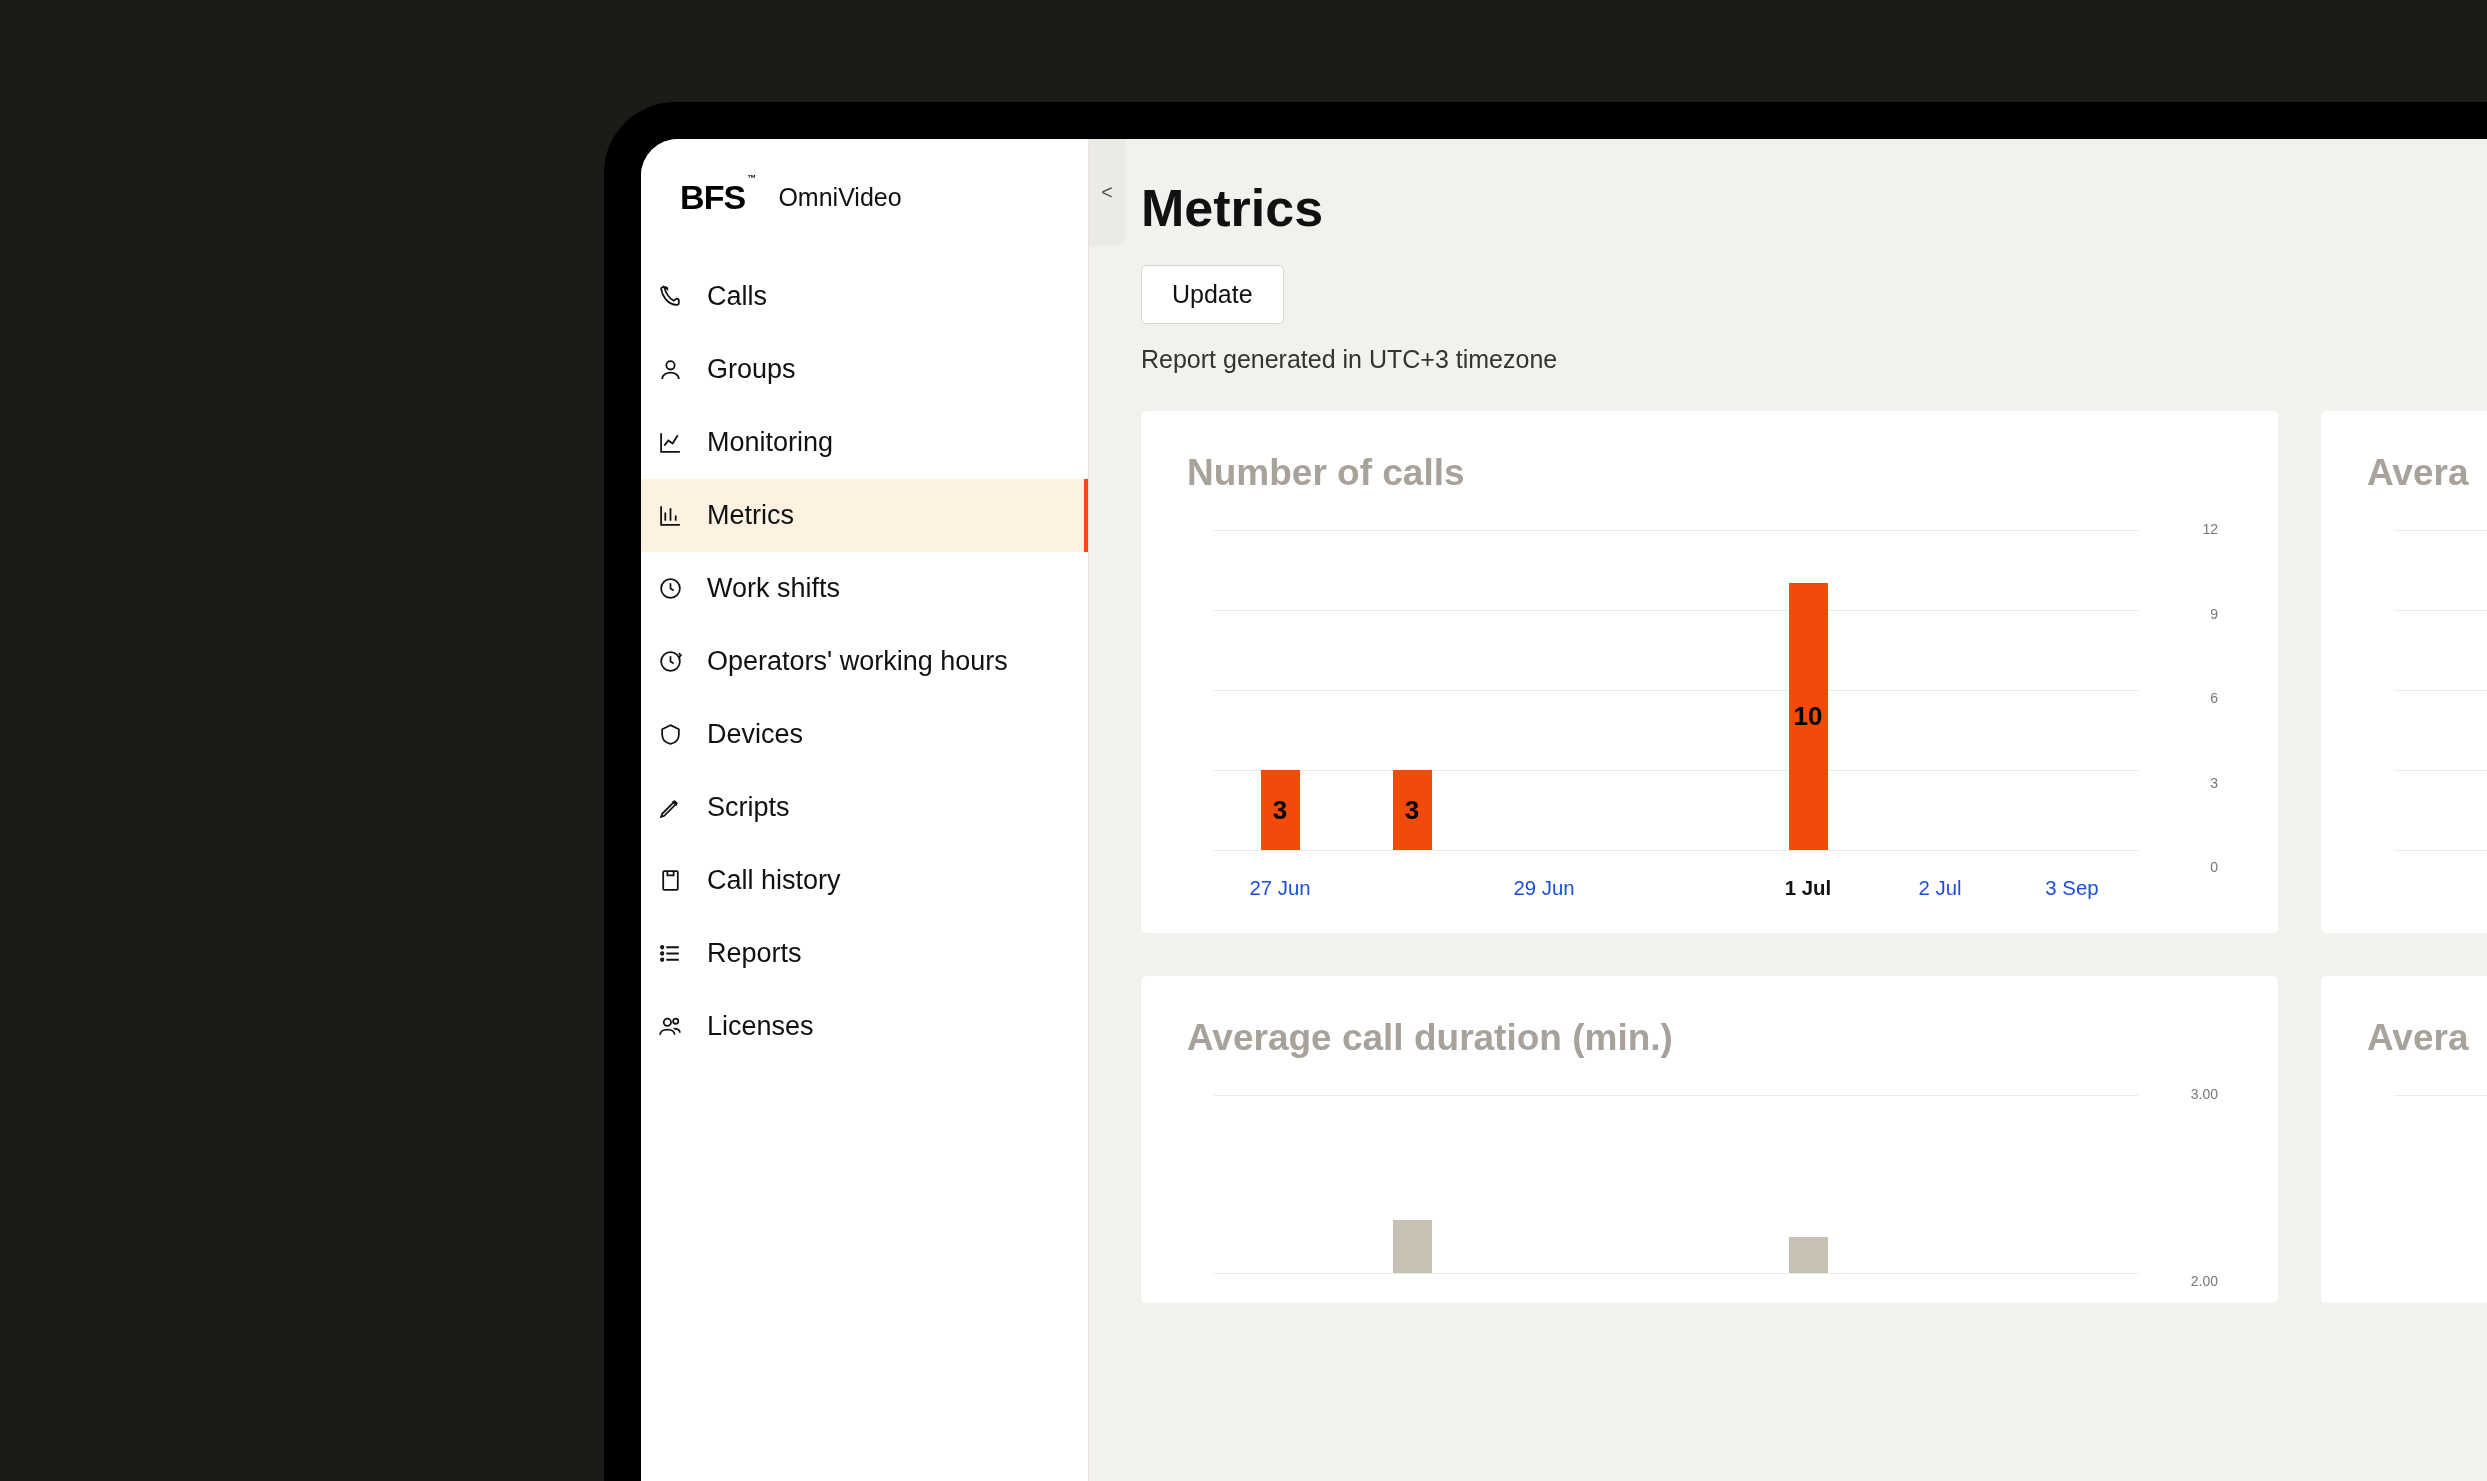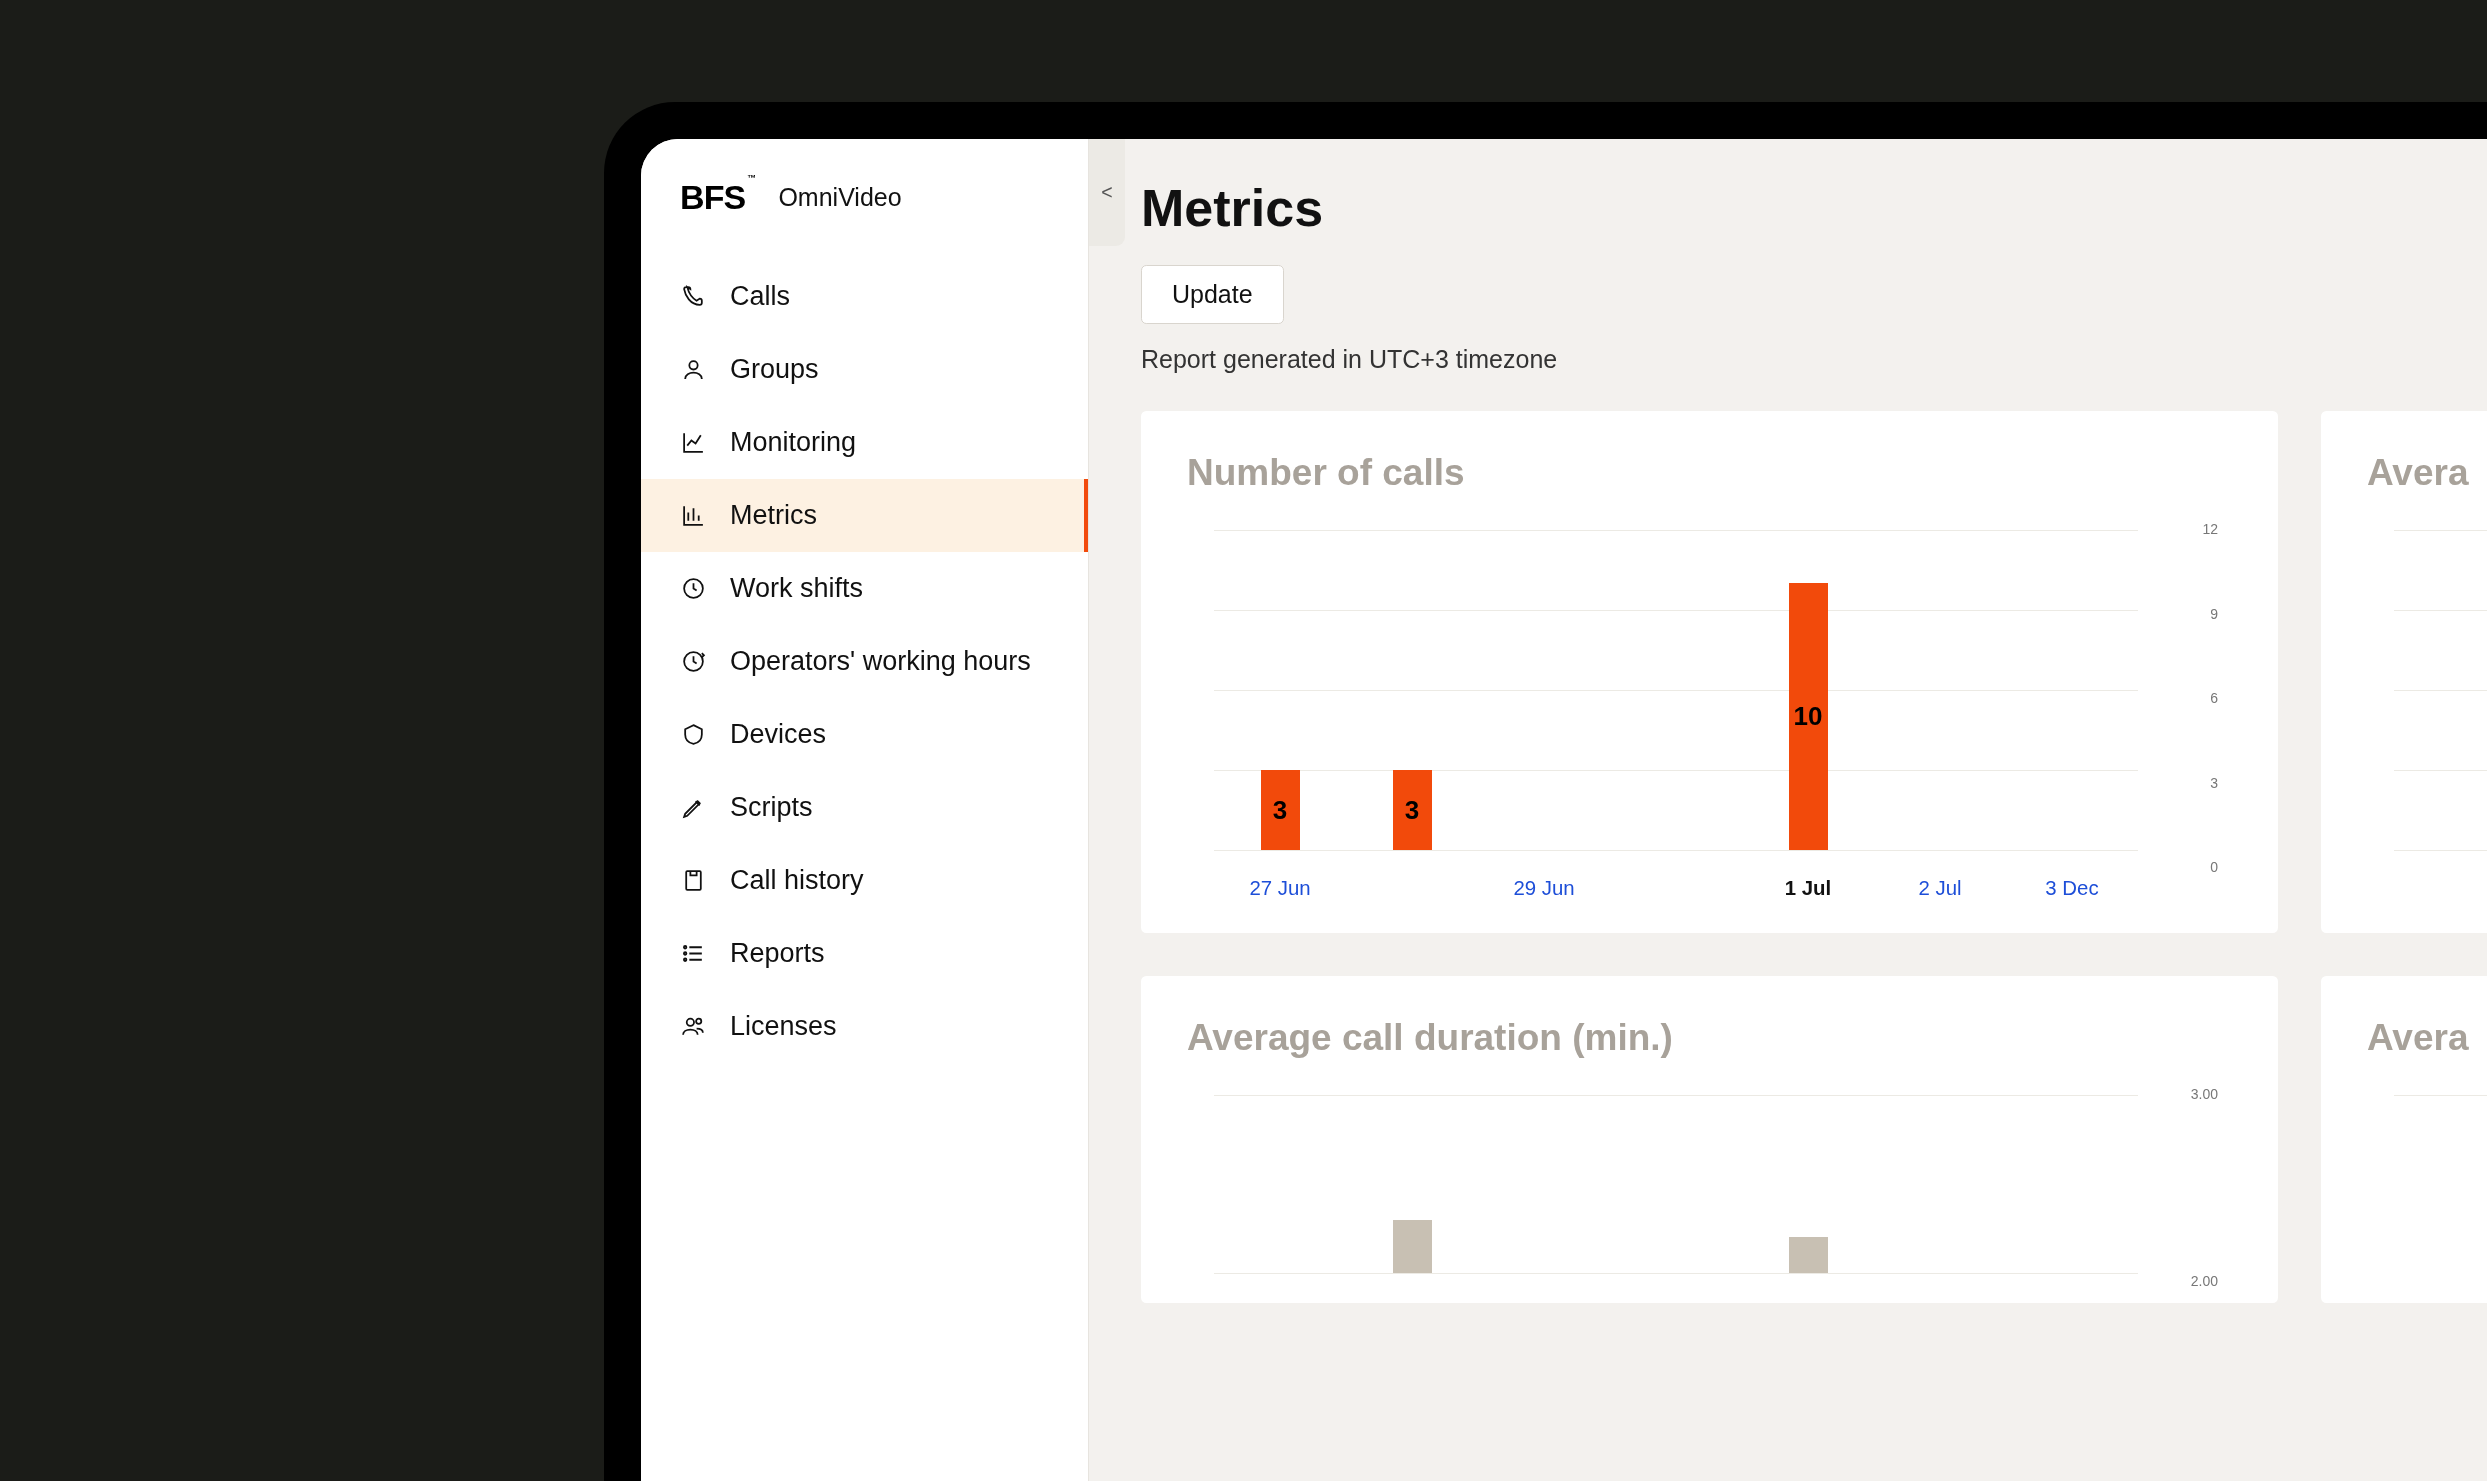--- a/index.html
+++ b/index.html
@@ -62,21 +62,21 @@
   }
   .nav {
     display: flex;
     flex-direction: column;
     padding-top: 16px;
   }
   .nav-item {
     display: flex;
     align-items: center;
     gap: 23px;
-    padding: 21px 39px;
+    padding: 21px 16px;
     font-size: 27px;
     color: #111;
     cursor: pointer;
     position: relative;
   }
   .nav-item .icon {
     width: 27px;
     height: 27px;
     display: inline-flex;
     align-items: center;
@@ -425,21 +425,21 @@
               <div class="bar-slot"></div>
               <div class="bar-slot"></div>
             </div>
             <div class="x-labels">
               <div class="x-label">27 Jun</div>
               <div class="x-label" style="visibility:hidden">28 Jun</div>
               <div class="x-label">29 Jun</div>
               <div class="x-label" style="visibility:hidden">30 Jun</div>
               <div class="x-label bold">1 Jul</div>
               <div class="x-label">2 Jul</div>
-              <div class="x-label">3 Dec</div>
+              <div class="x-label">3 Sep</div>
             </div>
           </div>
         </div>
 
         <div class="card peek">
           <div class="card-title">Avera</div>
           <div class="chart">
             <div class="grid">
               <div class="grid-line" style="top:0%"></div>
               <div class="grid-line" style="top:25%"></div>

